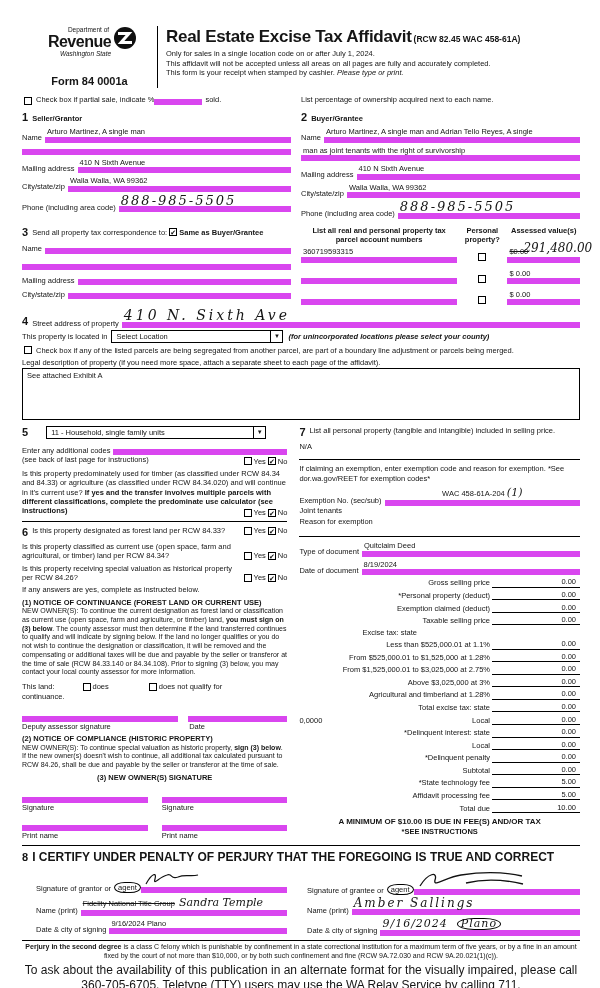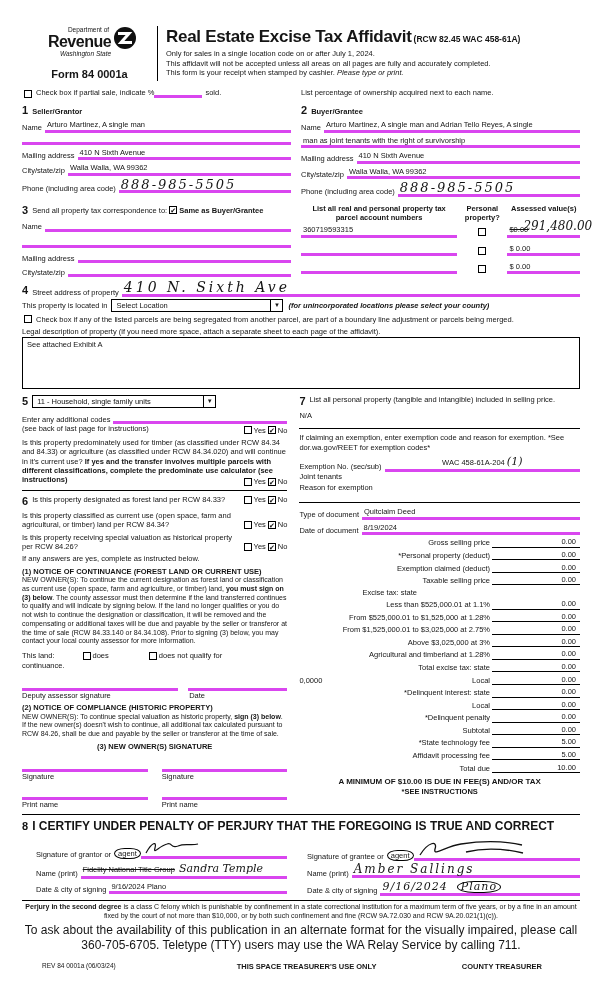--- a/index.html
+++ b/index.html
@@ -10,21 +10,21 @@
     padding:26px 20px 0 22px; position:relative; overflow:hidden; line-height:1.25;
   }
   .row { display:flex; }
   .half { width:50%; }
   .lcol { width:49%; padding-right:8px; }
   .rcol { width:51%; padding-left:4px; }
   .b { font-weight:bold; }
   .i { font-style:italic; }
   .fld { display:flex; align-items:flex-end; margin-top:3px; }
   .lbl { white-space:nowrap; padding-right:3px; }
-  .ul { flex:1; border-bottom:3px solid #d946ef; min-height:9px; padding:0 2px; }
+  .ul { flex:1; border-bottom:6px solid #d946ef; min-height:9px; padding:0 2px; }
   .cb { display:inline-block; width:8px; height:8px; border:1px solid #000; line-height:7px;
         text-align:center; font-size:7px; vertical-align:-1px; margin:0 2px; background:#fff; flex:none; }
   .secnum { font-size:11px; font-weight:bold; margin-right:4px; }
   .hand { font-family:"DejaVu Serif", serif; font-style:italic; font-size:11px; white-space:nowrap; }
   .hand-big { font-size:13px; letter-spacing:2px; }
   .strike { text-decoration:line-through; }
   .dd { border:1.3px solid #000; display:flex; align-items:center; height:13px; padding-left:4px; background:#fff; }
   .dd-arrow { margin-left:auto; border-left:1px solid #000; width:12px; height:100%;
               display:flex; align-items:center; justify-content:center; font-size:6px; }
   .yn { display:flex; align-items:center; white-space:nowrap; margin-left:4px; }
@@ -51,21 +51,21 @@
         <div style="font-size:6.5px; text-align:right; padding-right:2px;">Department of</div>
         <div style="font-size:16px; font-weight:bold; letter-spacing:-0.5px; line-height:1;">Revenue</div>
         <div style="font-size:6.5px; font-style:italic; text-align:right; padding-right:0px;">Washington State</div>
         <span style="position:absolute; right:-6px; top:0;">
           <svg width="24" height="24" viewBox="0 0 24 24" class="sig-svg">
             <circle cx="12" cy="12" r="11" fill="#101010"></circle>
             <path d="M5 7.5 L16 7.5 L8 16.5 L19 16.5" stroke="#fff" stroke-width="3" fill="none"></path>
           </svg>
         </span>
       </div>
-      <div style="font-size:11px; font-weight:bold; margin-top:9px;">Form 84 0001a</div>
+      <div style="font-size:11px; font-weight:bold; margin-top:16px;">Form 84 0001a</div>
     </div>
     <div style="flex:1; border-left:1.5px solid #000; padding-left:8px;">
       <div>
         <span style="font-size:17px; font-weight:bold; letter-spacing:-0.3px;">Real Estate Excise Tax Affidavit</span>
         <span style="font-size:8.5px; font-weight:bold;">(RCW 82.45 WAC 458-61A)</span>
       </div>
       <div style="margin-top:2px;">Only for sales in a single location code on or after July 1, 2024.</div>
       <div>This affidavit will not be accepted unless all areas on all pages are fully and accurately completed.</div>
       <div><span>This form is your receipt when stamped by cashier. </span><span class="i">Please type or print.</span></div>
     </div>
@@ -205,21 +205,21 @@
     </div>
     <div style="margin-top:2px;">Legal description of property (if you need more space, attach a separate sheet to each page of the affidavit).</div>
     <div class="legalbox">See attached Exhibit A</div>
   </div>
 
   <div class="row" style="margin-top:6px;">
 
     <div class="lcol">
       <div style="display:flex; align-items:center;">
         <span class="secnum">5</span>
-        <span class="dd" style="width:184px; ">
+        <span class="dd" style="width:220px; margin-left:14px;">
           <span>11 - Household, single family units</span>
           <span class="dd-arrow">
               <span>▼</span>
             </span>
         </span>
       </div>
       <div class="fld" style="margin-top:6px;">
           <span class="lbl">Enter any additional codes</span>
           <span class="ul"></span>
         </div>

